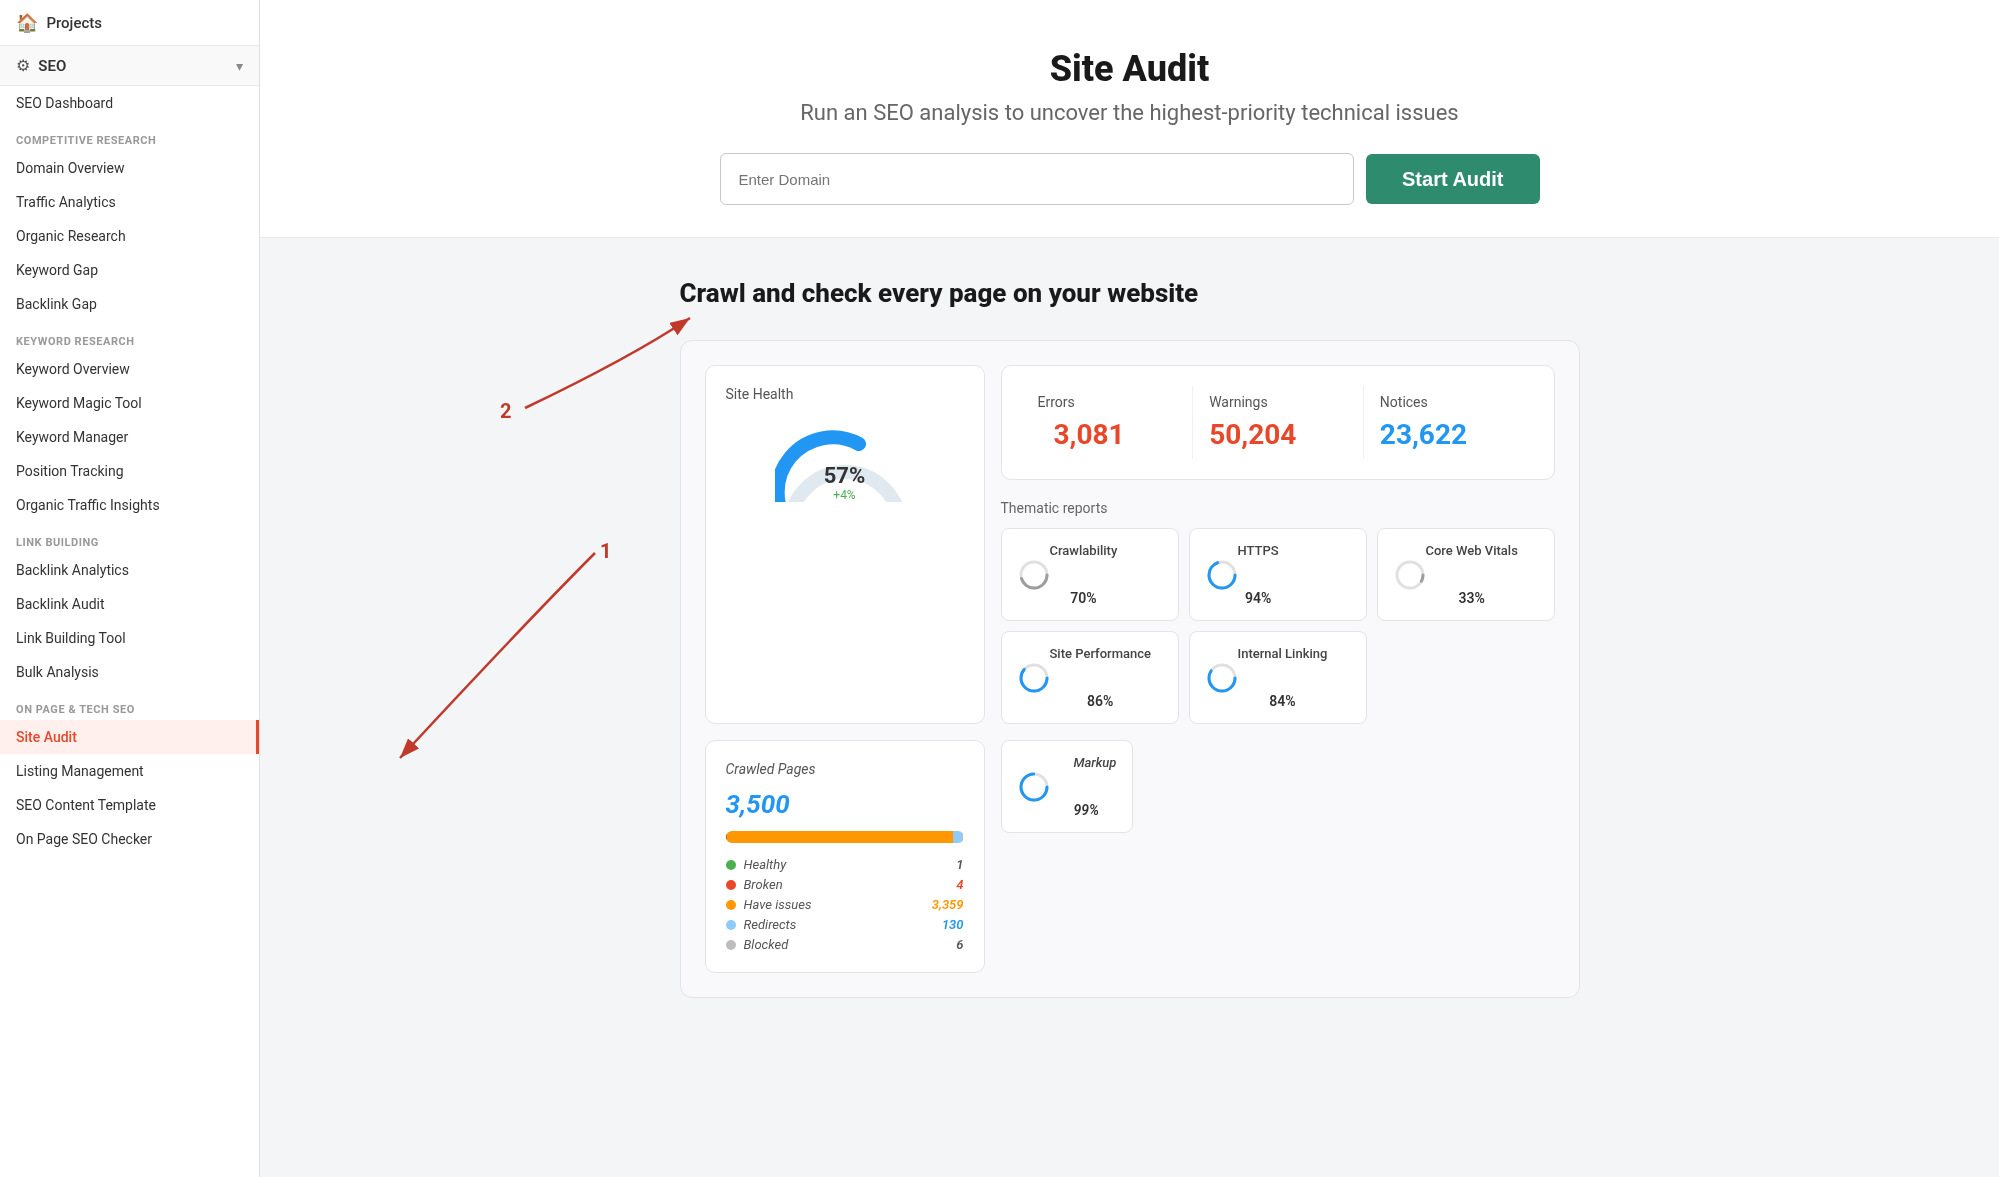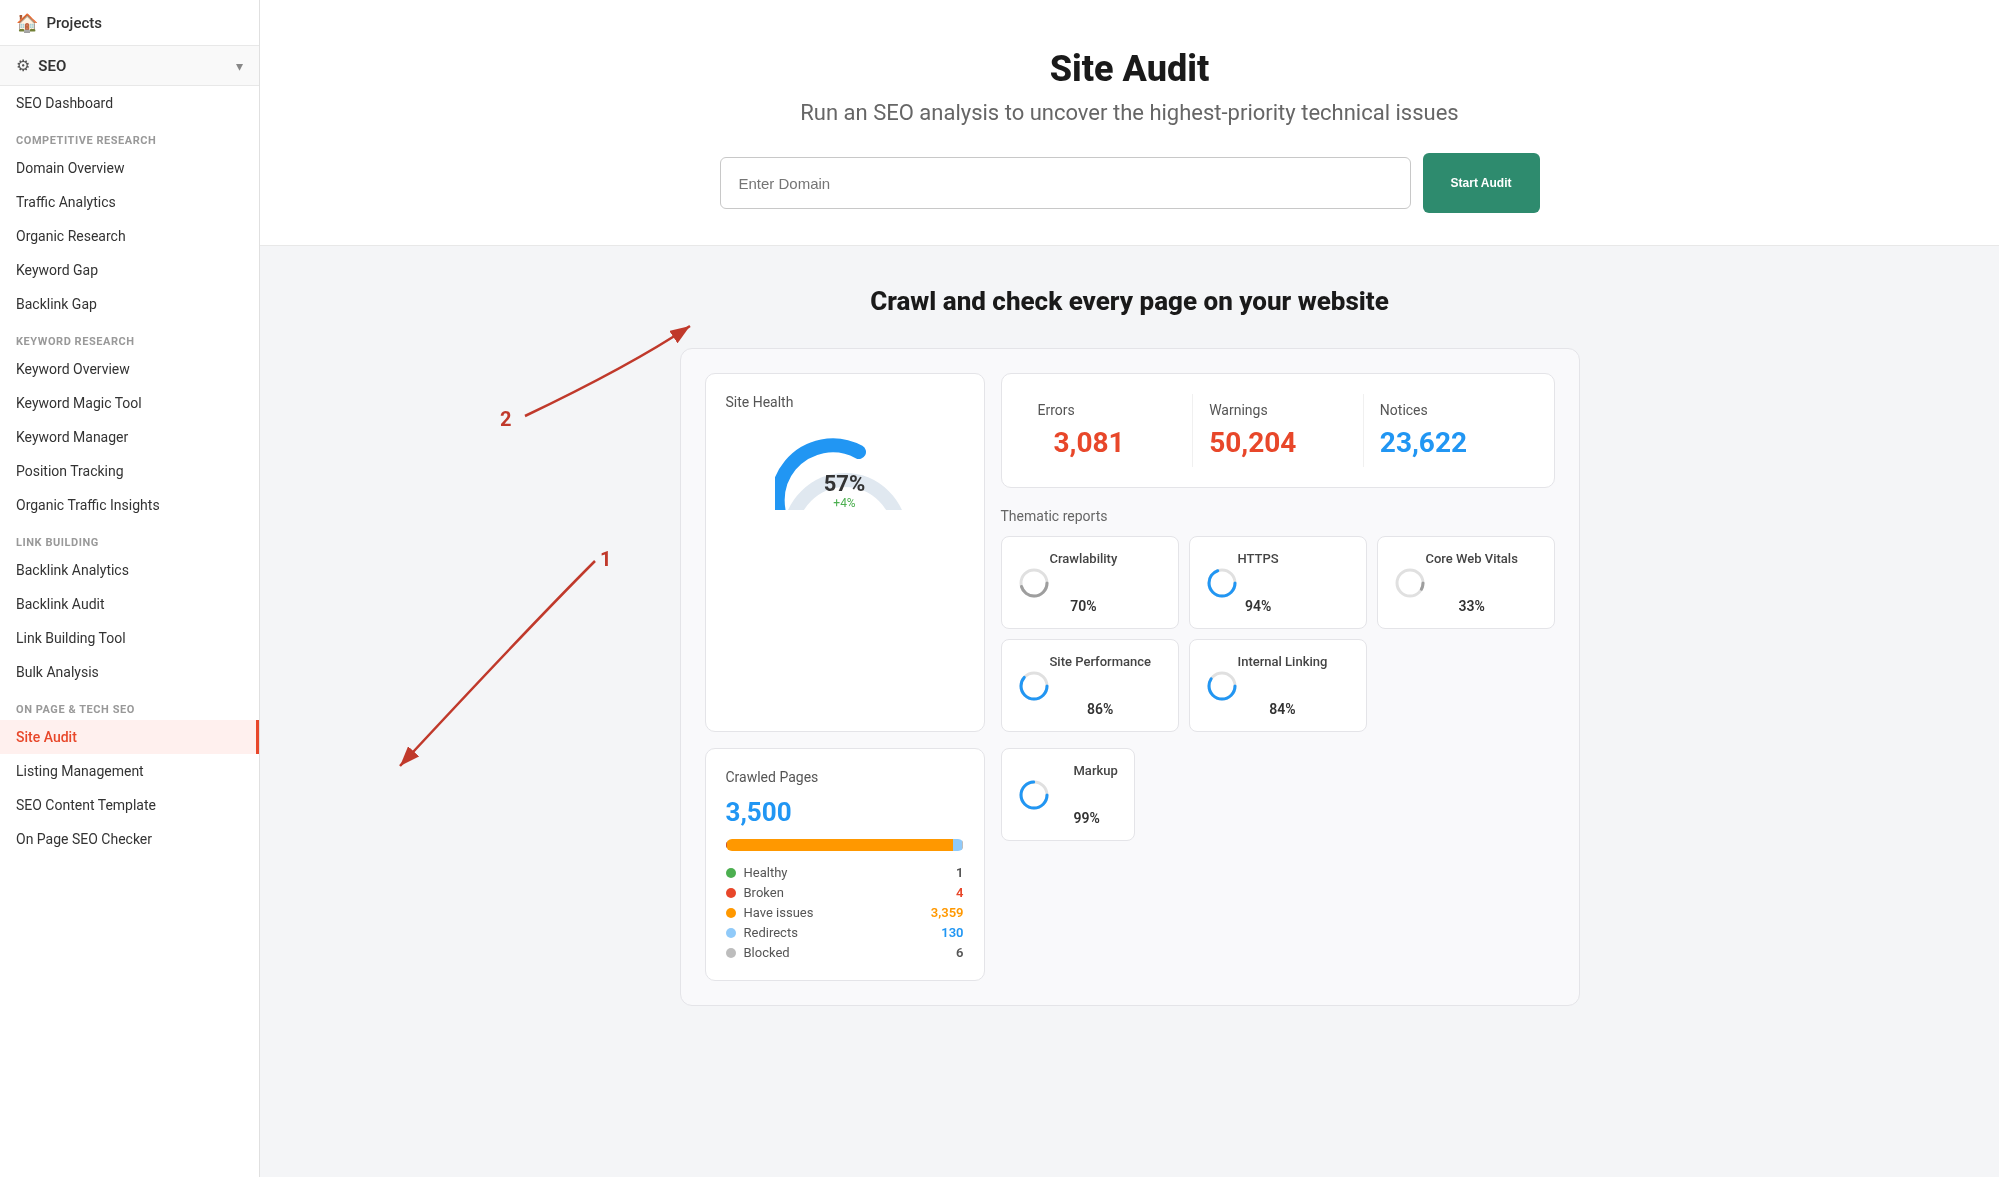--- a/index.html
+++ b/index.html
@@ -100,42 +100,42 @@
       flex: 1;
       height: 52px;
       border: 1.5px solid #c8c8c8;
       border-radius: 6px;
       padding: 0 18px;
       font-size: 15px;
       color: #aaa;
       outline: none;
     }
     .btn-start-audit {
-      height: 60px;
-      padding: 0 28px;
+      height: 50px;
+      padding: 0 36px;
       background: #2e8b6e;
       color: #fff;
       border: none;
       border-radius: 6px;
-      font-size: 12px;
+      font-size: 20px;
       font-weight: 600;
       cursor: pointer;
       white-space: nowrap;
     }
 
     
     .content-area {
       padding: 40px 48px;
     }
 
     .crawl-title {
       font-size: 26px;
       font-weight: 800;
       color: #1a1a1a;
-      text-align: center;
+      text-align: left;
       margin-bottom: 32px;
     }
 
     
     .dashboard-card-container {
       background: #f9f9fb;
       border: 1px solid #e4e4e8;
       border-radius: 12px;
       padding: 24px;
       max-width: 900px;
@@ -244,20 +244,21 @@
       height: 32px;
       flex-shrink: 0;
     }
 
     
     .bottom-row {
       display: grid;
       grid-template-columns: 280px 1fr;
       gap: 16px;
       margin-top: 16px;
+      font-style: italic;
     }
     .crawled-pages-card {
       background: #fff;
       border: 1px solid #e4e4e8;
       border-radius: 10px;
       padding: 20px;
     }
     .cp-number {
       font-size: 26px;
       font-weight: 700;

